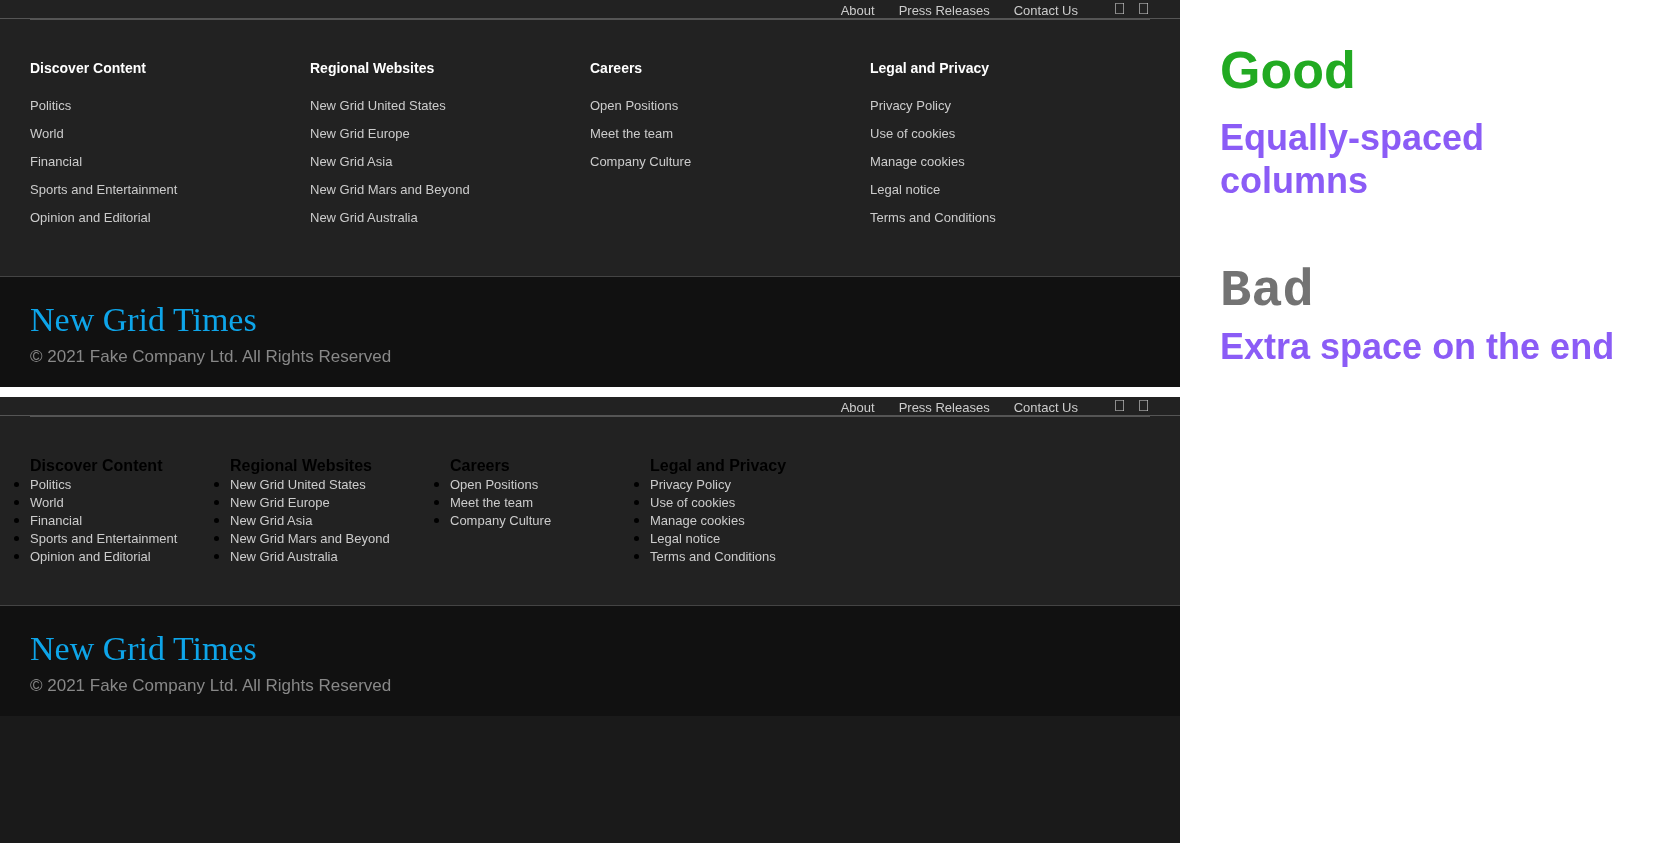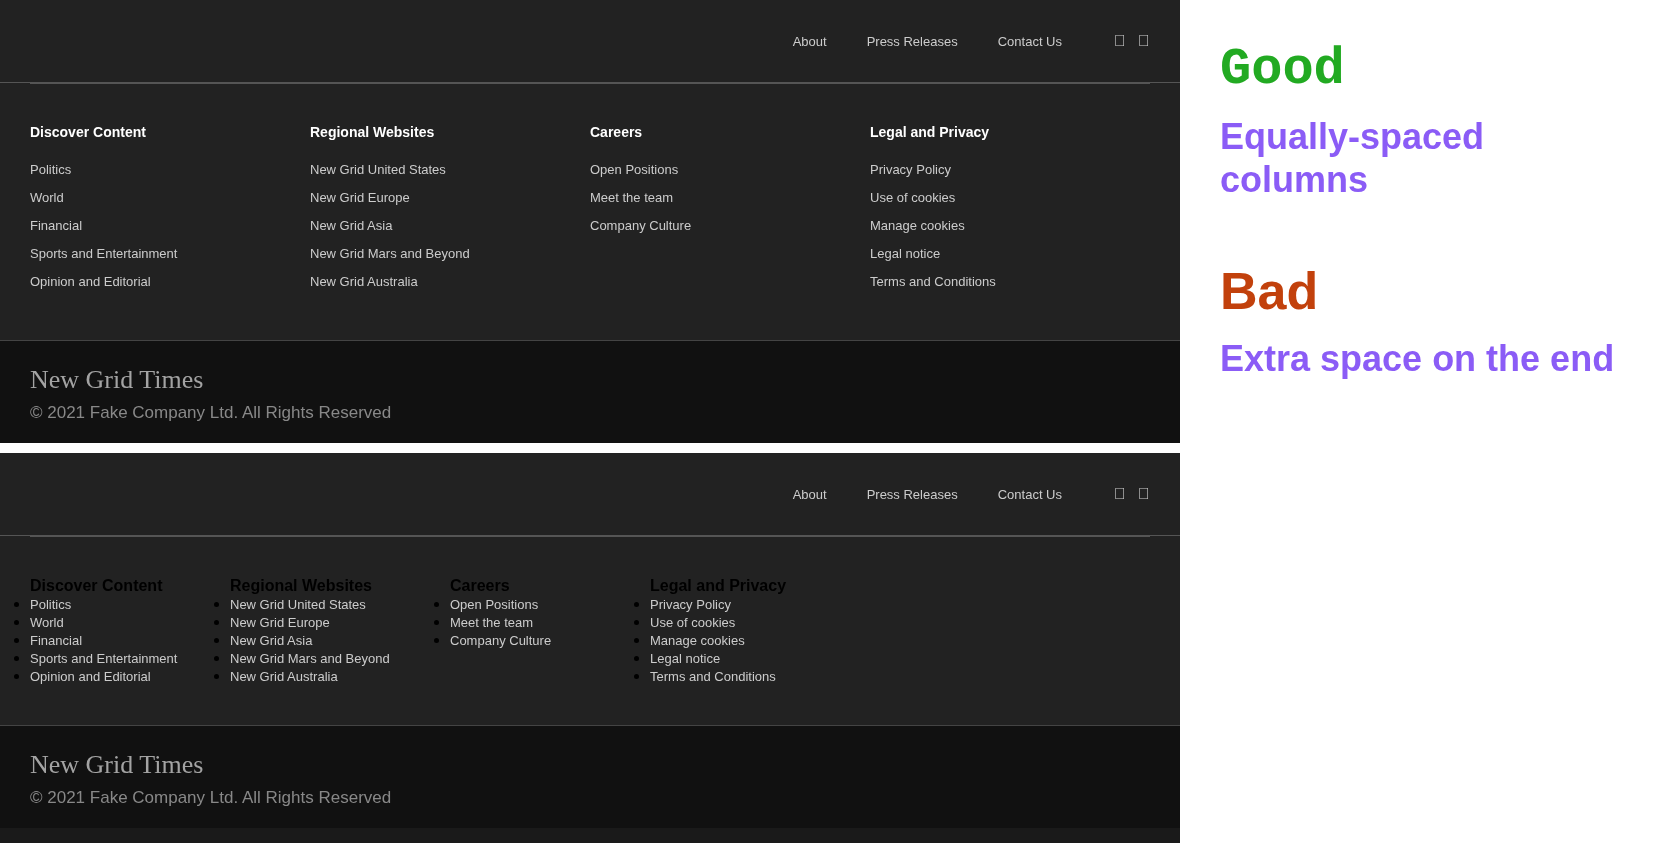--- a/index.html
+++ b/index.html
@@ -22,23 +22,23 @@
 
     
     .footer-section {
       background: #222222;
       padding: 0;
     }
 
     .footer-nav-bar {
       display: flex;
       justify-content: flex-end;
-      align-items: center;
-      padding: 32px 30px;
-      gap: 40px;
+      align-items: flex-end;
+      padding: 0 30px;
+      gap: 24px;
       border-bottom: 1px solid #555;
     }
 
     .footer-nav-bar a {
       color: #ccc;
       text-decoration: none;
       font-size: 13px;
     }
 
     .social-icons {
@@ -85,22 +85,22 @@
     }
 
     .footer-brand-bar {
       background: #111;
       padding: 24px 30px 20px 30px;
       border-top: 1px solid #444;
     }
 
     .brand-logo {
       font-family: 'Georgia', 'Times New Roman', serif;
-      font-size: 26px;
-      color: #a3a3a3;
+      font-size: 34px;
+      color: #0ea5e9;
       font-weight: normal;
       margin-bottom: 8px;
     }
 
     .brand-copyright {
       font-size: 17px;
       color: #888;
     }
 
     
@@ -110,30 +110,30 @@
       background: #fff;
       padding: 40px 40px;
       display: flex;
       flex-direction: column;
     }
 
     .label-good {
       font-size: 52px;
       font-weight: bold;
       color: #22aa22;
-      font-family: Liberation Mono, monospace;
+      font-family: Liberation Sans, sans-serif;
       margin-bottom: 16px;
     }
 
     .label-bad {
       font-size: 52px;
       font-weight: bold;
-      color: #c2410c;
-      font-family: Liberation Sans, sans-serif;
-      margin-bottom: 16px;
+      color: #737373;
+      font-family: Liberation Mono, monospace;
+      margin-bottom: 4px;
     }
 
     .label-desc {
       font-size: 36px;
       font-weight: bold;
       color: #8b5cf6;
       line-height: 1.2;
       font-family: Arial, Helvetica, sans-serif;
       margin-bottom: 60px;
     }

